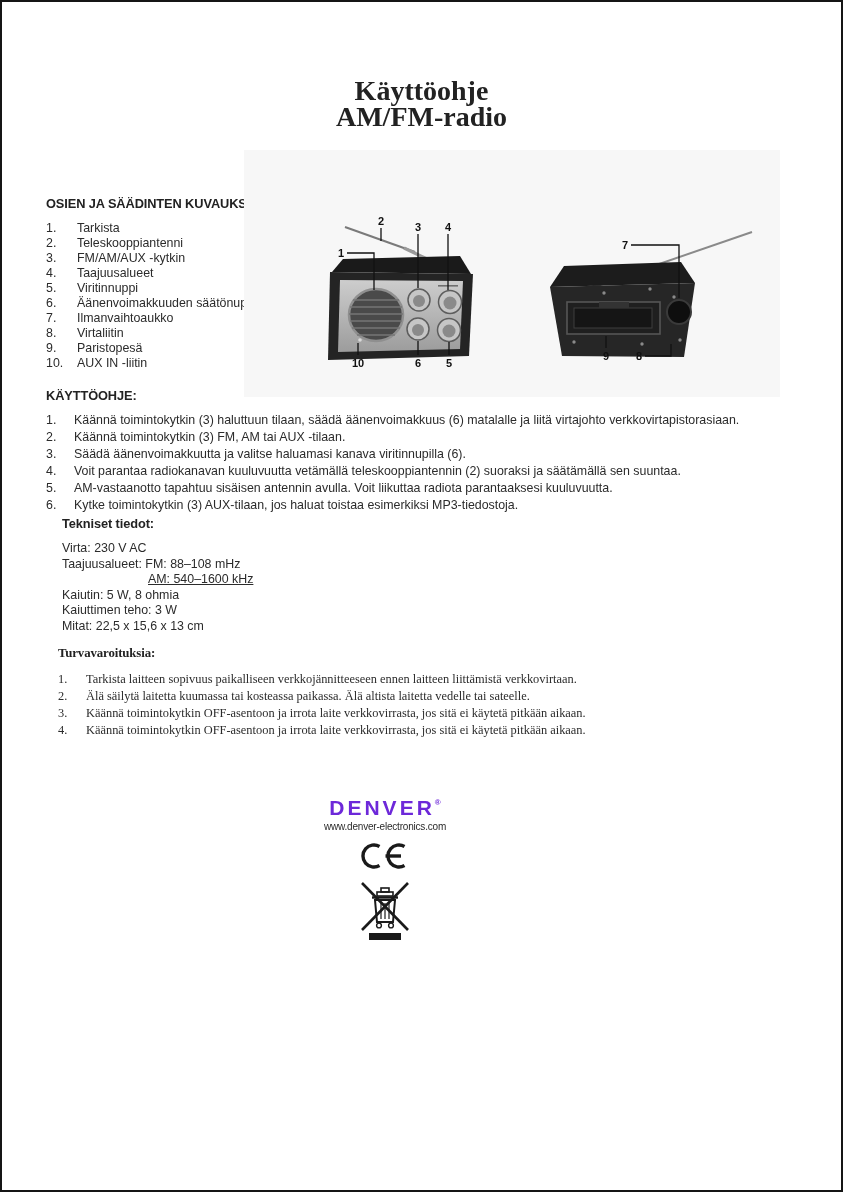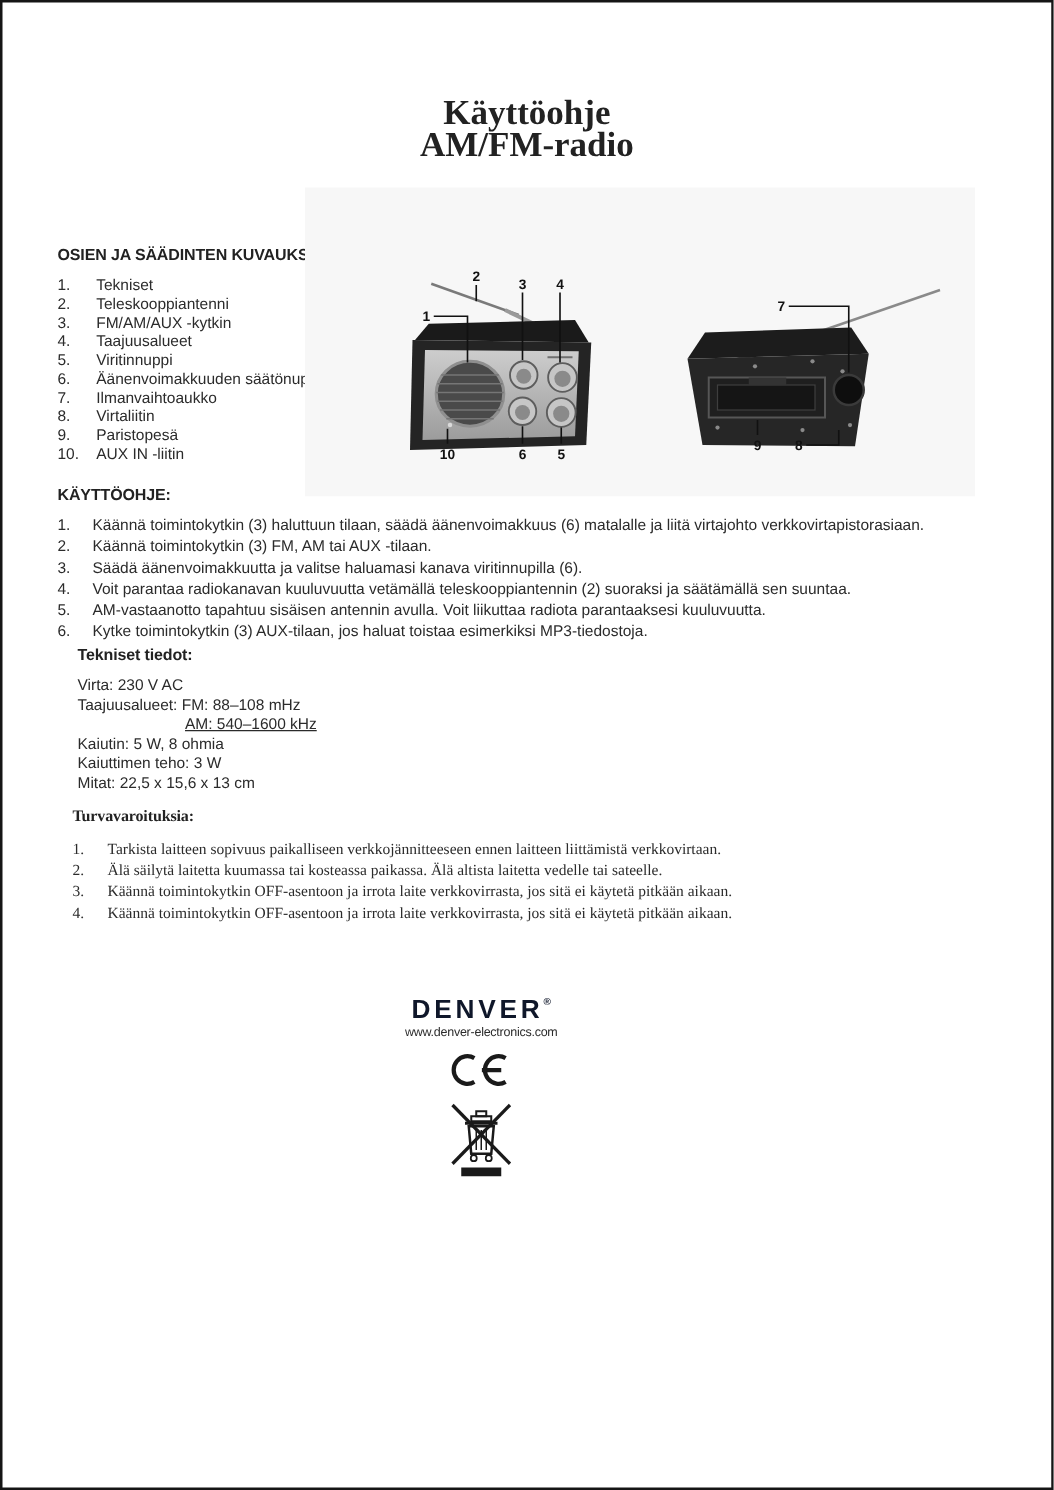--- a/index.html
+++ b/index.html
@@ -34,42 +34,42 @@
   .specs .lines{margin-top:10px;}
   .spec-line{font-size:12.4px;line-height:15.5px;}
   .spec-line.indent2{padding-left:86px;text-decoration:underline;}
   
   .safety{position:absolute;left:56px;top:644px;width:778px;font-family:Liberation Serif, serif;}
   .safety .list{margin-top:10px;}
   .safety .row{font-size:12.4px;line-height:17px;}
   .safety .row .num{flex:0 0 28px;}
   
   .footer{position:absolute;left:303px;top:794px;width:160px;text-align:center;}
-  .brand{font-size:21px;font-weight:bold;letter-spacing:3px;color:#0f172a;white-space:nowrap;}
+  .brand{font-size:21px;font-weight:bold;letter-spacing:3px;color:#6d28d9;white-space:nowrap;}
   .brand sup{font-size:8px;letter-spacing:0;vertical-align:10px;}
   .website{font-size:10px;color:#2b2b2b;margin-top:1px;letter-spacing:-0.2px;}
   .ce{margin-top:10px;}
   .weee{margin-top:2px;}
 </style>
 </head>
 <body>
 
 <div class="page">
 
   <div class="header">
     <div class="title">Käyttöohje</div>
     <div class="title">AM/FM-radio</div>
   </div>
 
   <div class="parts">
     <div class="sec-h">OSIEN JA SÄÄDINTEN KUVAUKSET:</div>
     <div class="list">
       <div class="row">
           <span class="num">1.</span>
-          <span class="txt">Tekniset</span>
+          <span class="txt">Tarkista</span>
         </div>
       <div class="row">
           <span class="num">2.</span>
           <span class="txt">Teleskooppiantenni</span>
         </div>
       <div class="row">
           <span class="num">3.</span>
           <span class="txt">FM/AM/AUX -kytkin</span>
         </div>
       <div class="row">

